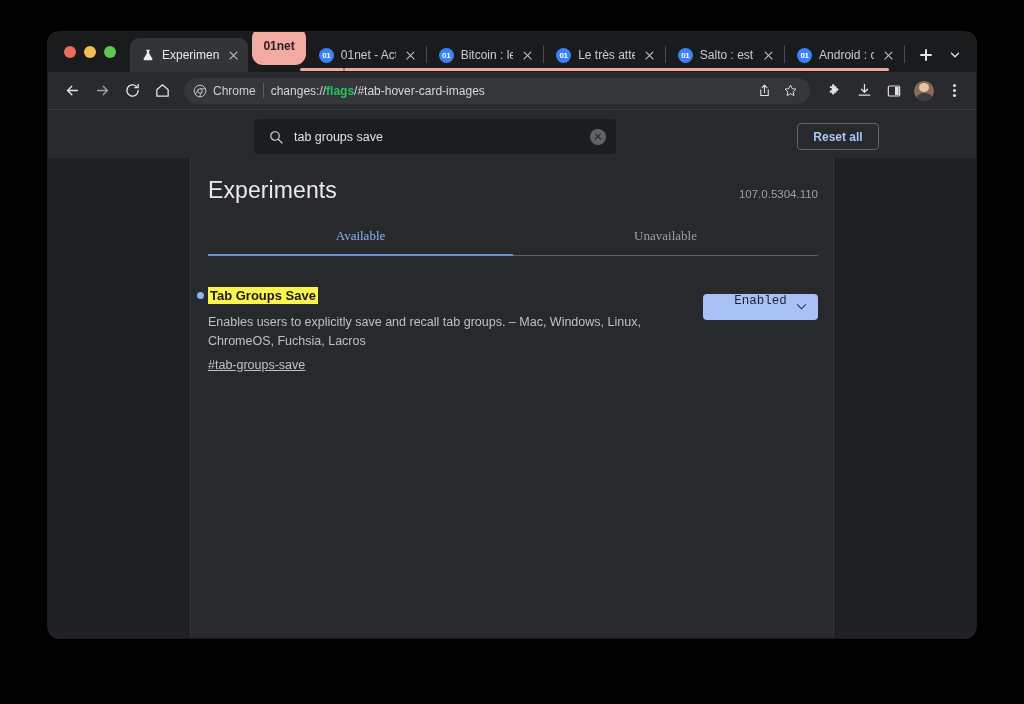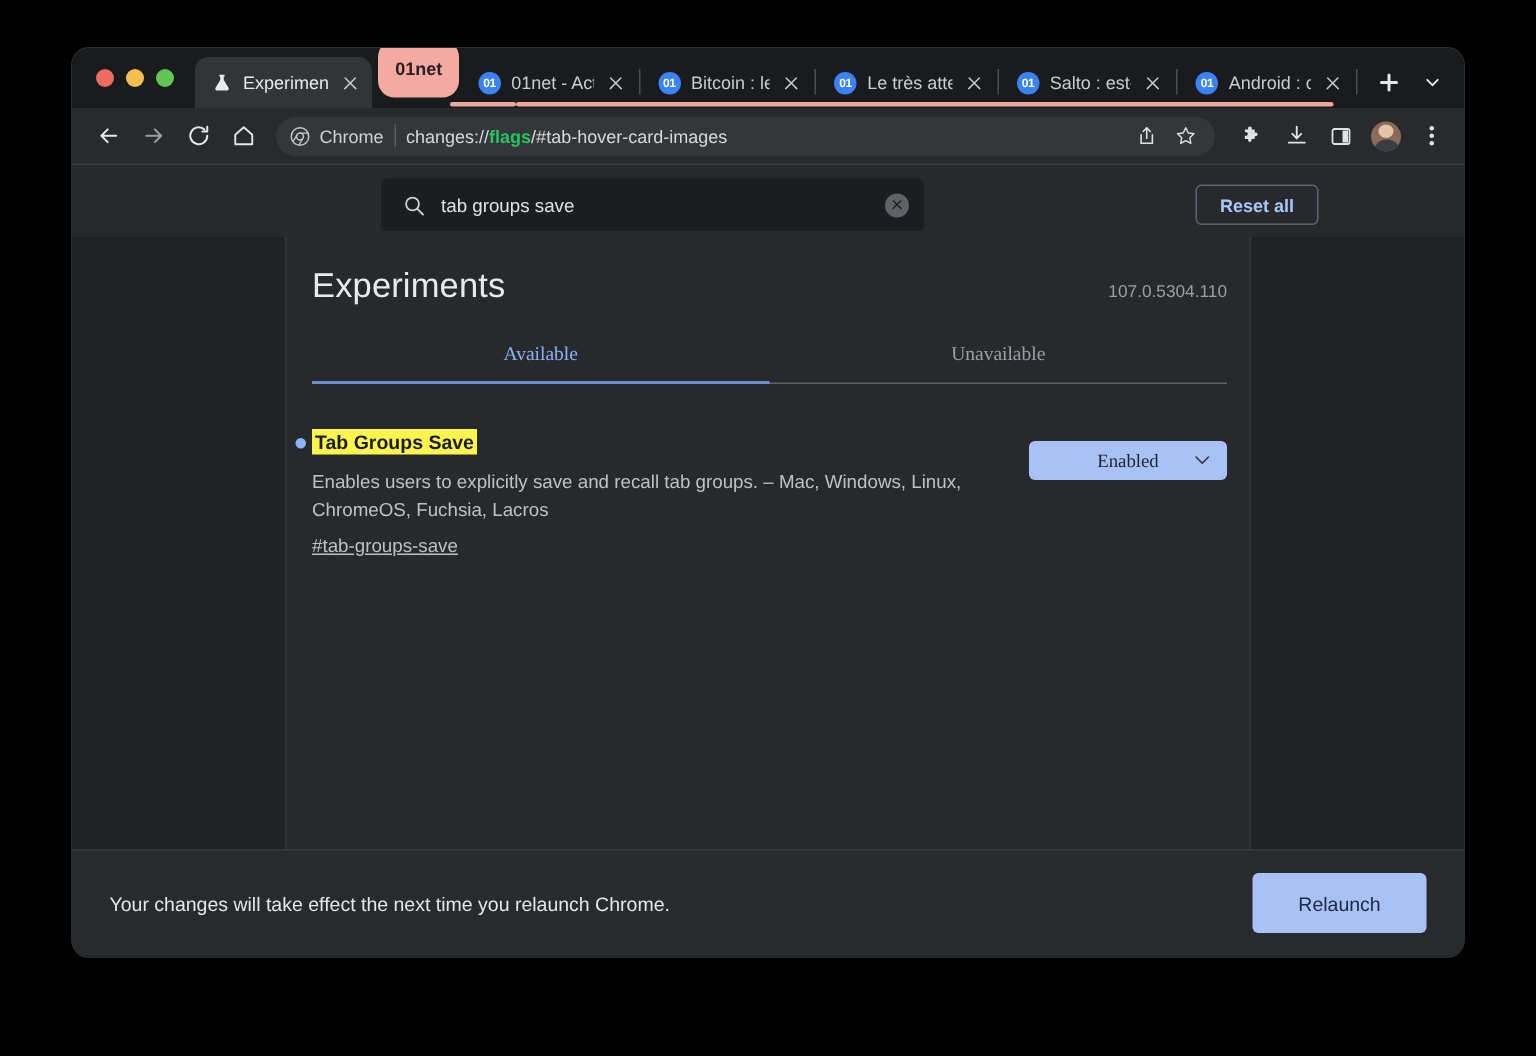--- a/index.html
+++ b/index.html
@@ -378,31 +378,31 @@
   }
   .exp-link {
     display: inline-block;
     margin-top: 6px;
     font-size: 12.5px;
     color: #bdc1c6;
     text-decoration: underline;
   }
   .exp-select {
     flex: none;
-    width: 132px;
+    width: 115px;
     height: 26px;
     margin-top: 8px;
     background: #a8c2f5;
     border: none;
     border-radius: 4px;
     color: #1f2330;
     font-size: 12.5px;
-    font-family: Liberation Serif, serif;
-    display: flex;
-    align-items: center;
+    font-family: Liberation Mono, monospace;
+    display: flex;
+    align-items: flex-start;
     justify-content: center;
     position: relative;
   }
   .exp-select .chev {
     position: absolute;
     right: 11px; top: 9px;
   }
 
   
   .relaunch-bar {
@@ -667,20 +667,14 @@
           </svg>
           <span class="search-text" title="Search flags">tab groups save</span>
           <span class="clear-btn"></span>
         </div>
         <div class="reset-btn">
           <span>Reset all</span>
         </div>
       </div>
     </div>
 
-    <div class="relaunch-bar">
-      <span class="relaunch-text">Your changes will take effect the next time you relaunch Chrome.</span>
-      <div class="relaunch-btn">
-        <span>Relaunch</span>
-      </div>
-    </div>
   </div>
 </div>
 
 </body></html>

